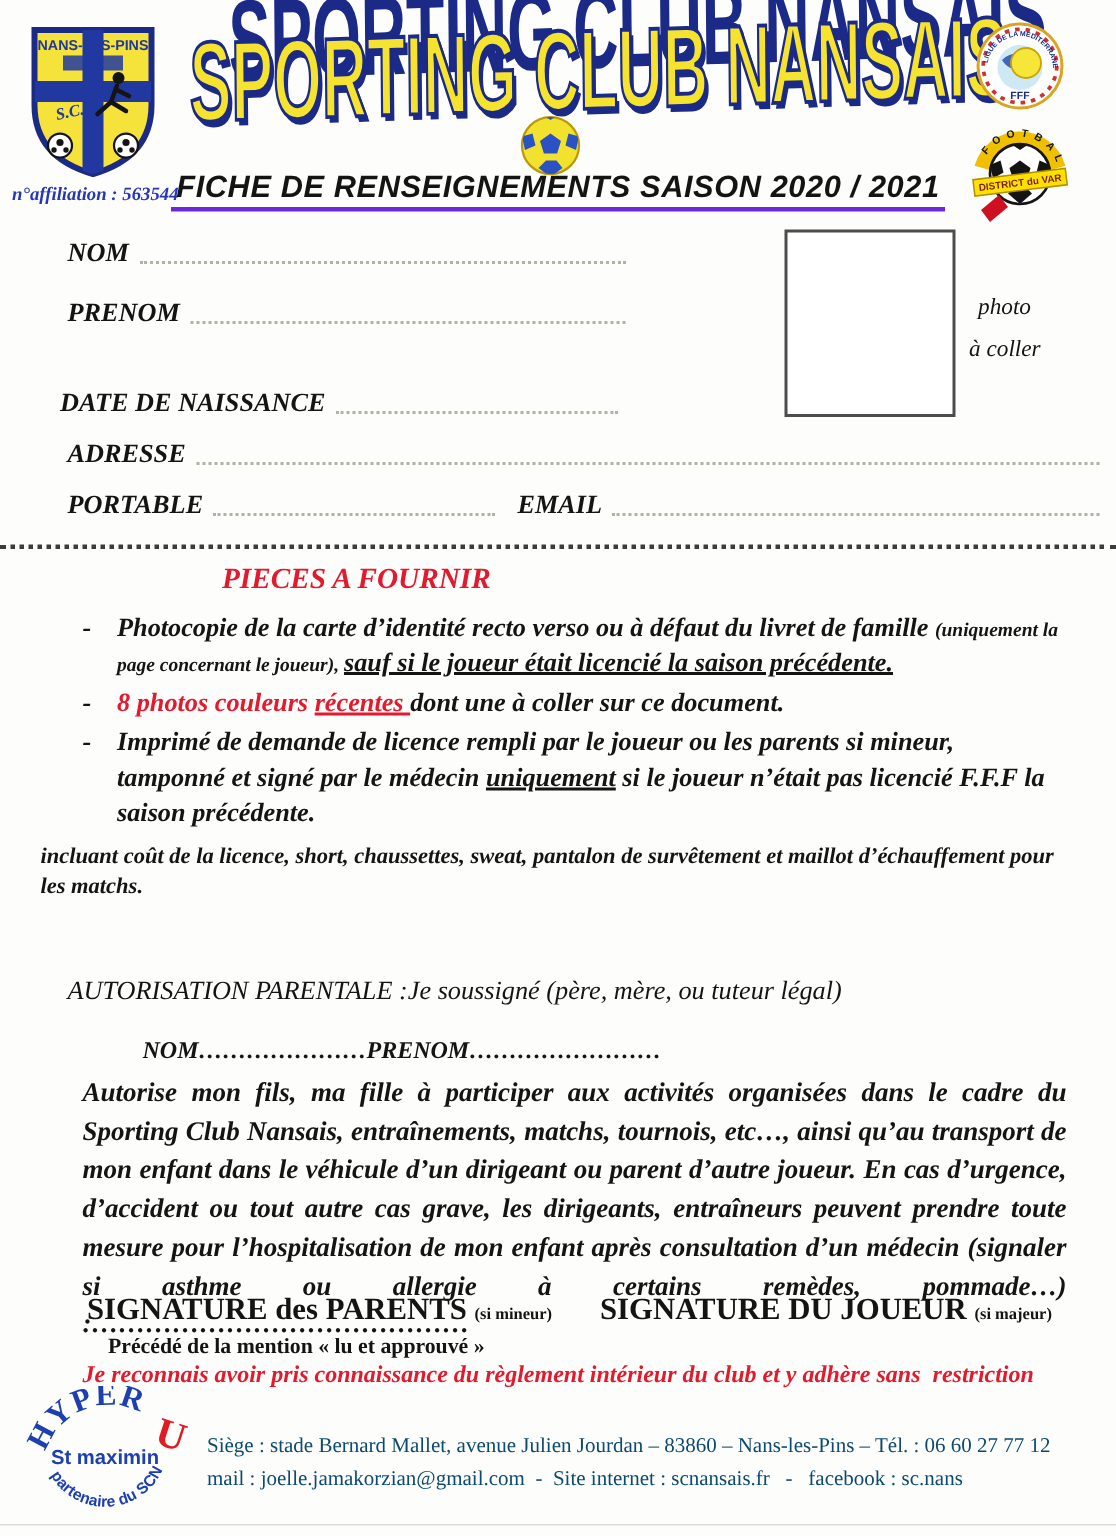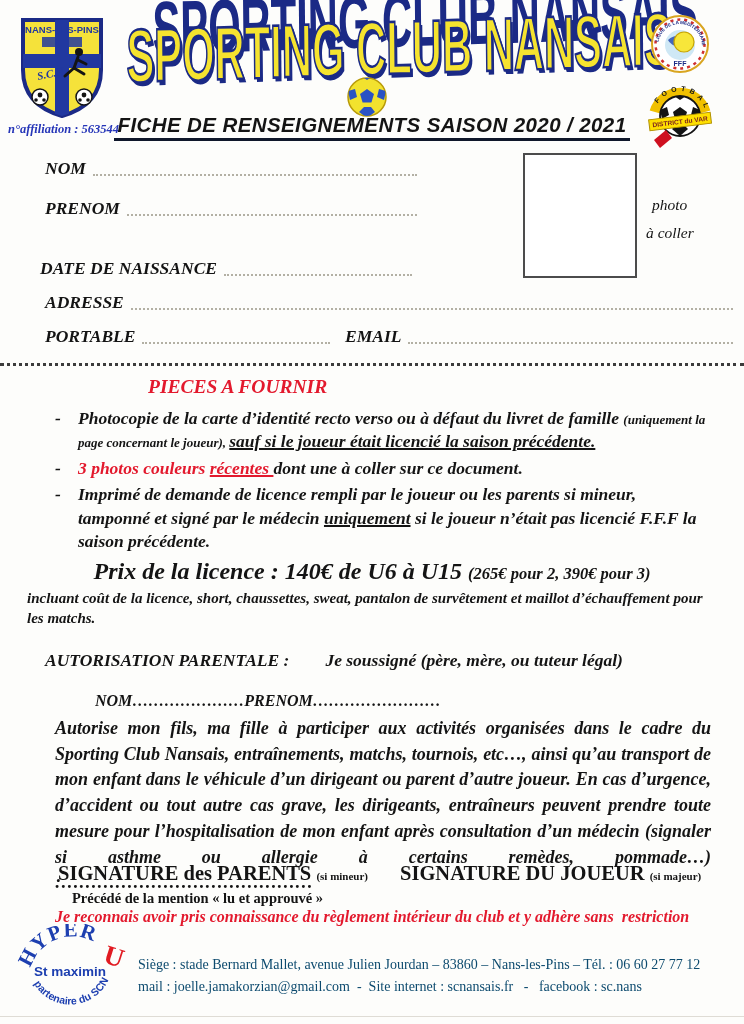--- a/index.html
+++ b/index.html
@@ -19,21 +19,21 @@
     font-family:"Liberation Sans", sans-serif; font-weight:800; font-size:58px;
     transform:scale(0.72,1.30) rotate(-1deg); transform-origin:left top;
   }
   .title-back { color:#1b2a86; left:34px; top:-22px; }
   .title-front { color:#f5e32f; left:8px; top:6px;
     -webkit-text-stroke:2px #1b2a86; text-shadow:3px 3px 0 #1b2a86; }
   .title-ball { position:absolute; left:346px; top:76px; }
   .subtitle { position:absolute; left:0; right:0; top:113px; text-align:center;
     font-family:"Liberation Sans", sans-serif; font-weight:800; font-style:italic;
     font-size:20.5px; letter-spacing:0.4px; }
-  .subtitle span { display:inline-block; border-bottom:3px solid #0f172a; padding:0 4px 1px 4px; }
+  .subtitle span { display:inline-block; border-bottom:3px solid #6d28d9; padding:0 4px 1px 4px; }
   .logo-ligue { position:absolute; left:650px; top:14px; }
   .logo-district { position:absolute; left:646px; top:74px; }
   
   .form-section { position:absolute; left:0; top:150px; width:744px; height:213px; }
   .frow { position:absolute; display:flex; align-items:flex-end;
     font-weight:bold; font-style:italic; font-size:17.5px; }
   .frow .lbl { margin-right:7px; white-space:nowrap; }
   .dotline { flex:1; border-bottom:2px dotted #b3b0a4; margin-bottom:3px; }
   .photo-box { position:absolute; left:523px; top:3px; width:114px; height:125px;
     border:2px solid #4c4c4c; background:#fff; }
@@ -53,21 +53,21 @@
   .ul { text-decoration:underline; text-decoration-thickness:2px; }
   .red { color:#e3192d; }
   
   .price { position:absolute; left:0; top:558px; width:744px; text-align:center; }
   .price-main { font-weight:bold; font-style:italic; font-size:24px; }
   .price-paren { font-weight:bold; font-style:italic; font-size:16.5px; }
   .price-details { width:690px; margin:4px auto 0; font-weight:bold; font-style:italic;
     font-size:15px; line-height:1.3; text-align:left; }
   
   .auth { position:absolute; left:45px; top:650px; width:670px; }
-  .auth-head { display:flex; gap:36px; font-weight:bold; font-style:italic; font-size:17.5px; }
+  .auth-head { display:flex; font-weight:normal; font-style:italic; font-size:17.5px; }
   .auth-nomline { margin:21px 0 0 50px; font-weight:bold; font-style:italic; font-size:16px;
     white-space:nowrap; overflow:hidden; }
   .auth-body { margin:6px 4px 12px 10px; font-weight:bold; font-style:italic; font-size:18px;
     line-height:1.43; text-align:justify; }
   .auth-rules { margin:2px 0 0 10px; color:#e3192d; font-weight:bold; font-style:italic;
     font-size:16px; }
   
   .sigs { position:absolute; left:0; top:862px; width:744px; display:flex; }
   .sig-left { margin-left:58px; width:332px; }
   .sig-right { margin-left:10px; }
@@ -218,36 +218,33 @@
     <div class="blist">
       <div class="bullet">
         <span class="dash">-</span>
         <div class="btext">
           <span>Photocopie de la carte d’identité recto verso ou à défaut du livret de famille </span><span class="small-inline">(uniquement la page concernant le joueur), </span><span class="ul">sauf si le joueur était licencié la saison précédente.</span>
         </div>
       </div>
       <div class="bullet">
         <span class="dash">-</span>
         <div class="btext">
-          <span class="red">3 photos couleurs </span><span class="red ul">récentes </span><span>dont une à coller sur ce document.</span>
+          <span class="red">8 photos couleurs </span><span class="red ul">récentes </span><span>dont une à coller sur ce document.</span>
         </div>
       </div>
       <div class="bullet">
         <span class="dash">-</span>
         <div class="btext">
           <span>Imprimé de demande de licence rempli par le joueur ou les parents si mineur, tamponné et signé par le médecin </span><span class="ul">uniquement</span><span> si le joueur n’était pas licencié F.F.F la saison précédente.</span>
         </div>
       </div>
     </div>
   </div>
 
   <div class="price">
-    <div>
-      <span class="price-main">Prix de la licence : 140€ de U6 à U15 </span><span class="price-paren">(265€ pour 2, 390€ pour 3)</span>
-    </div>
     <div class="price-details">incluant coût de la licence, short, chaussettes, sweat, pantalon de survêtement et maillot d’échauffement pour les matchs.</div>
   </div>
 
   <div class="auth">
     <div class="auth-head">
       <span>AUTORISATION PARENTALE :</span>
       <span>Je soussigné (père, mère, ou tuteur légal)</span>
     </div>
     <div class="auth-nomline">
       <span>NOM</span><span>…………………</span><span>PRENOM</span><span>……………………</span>

